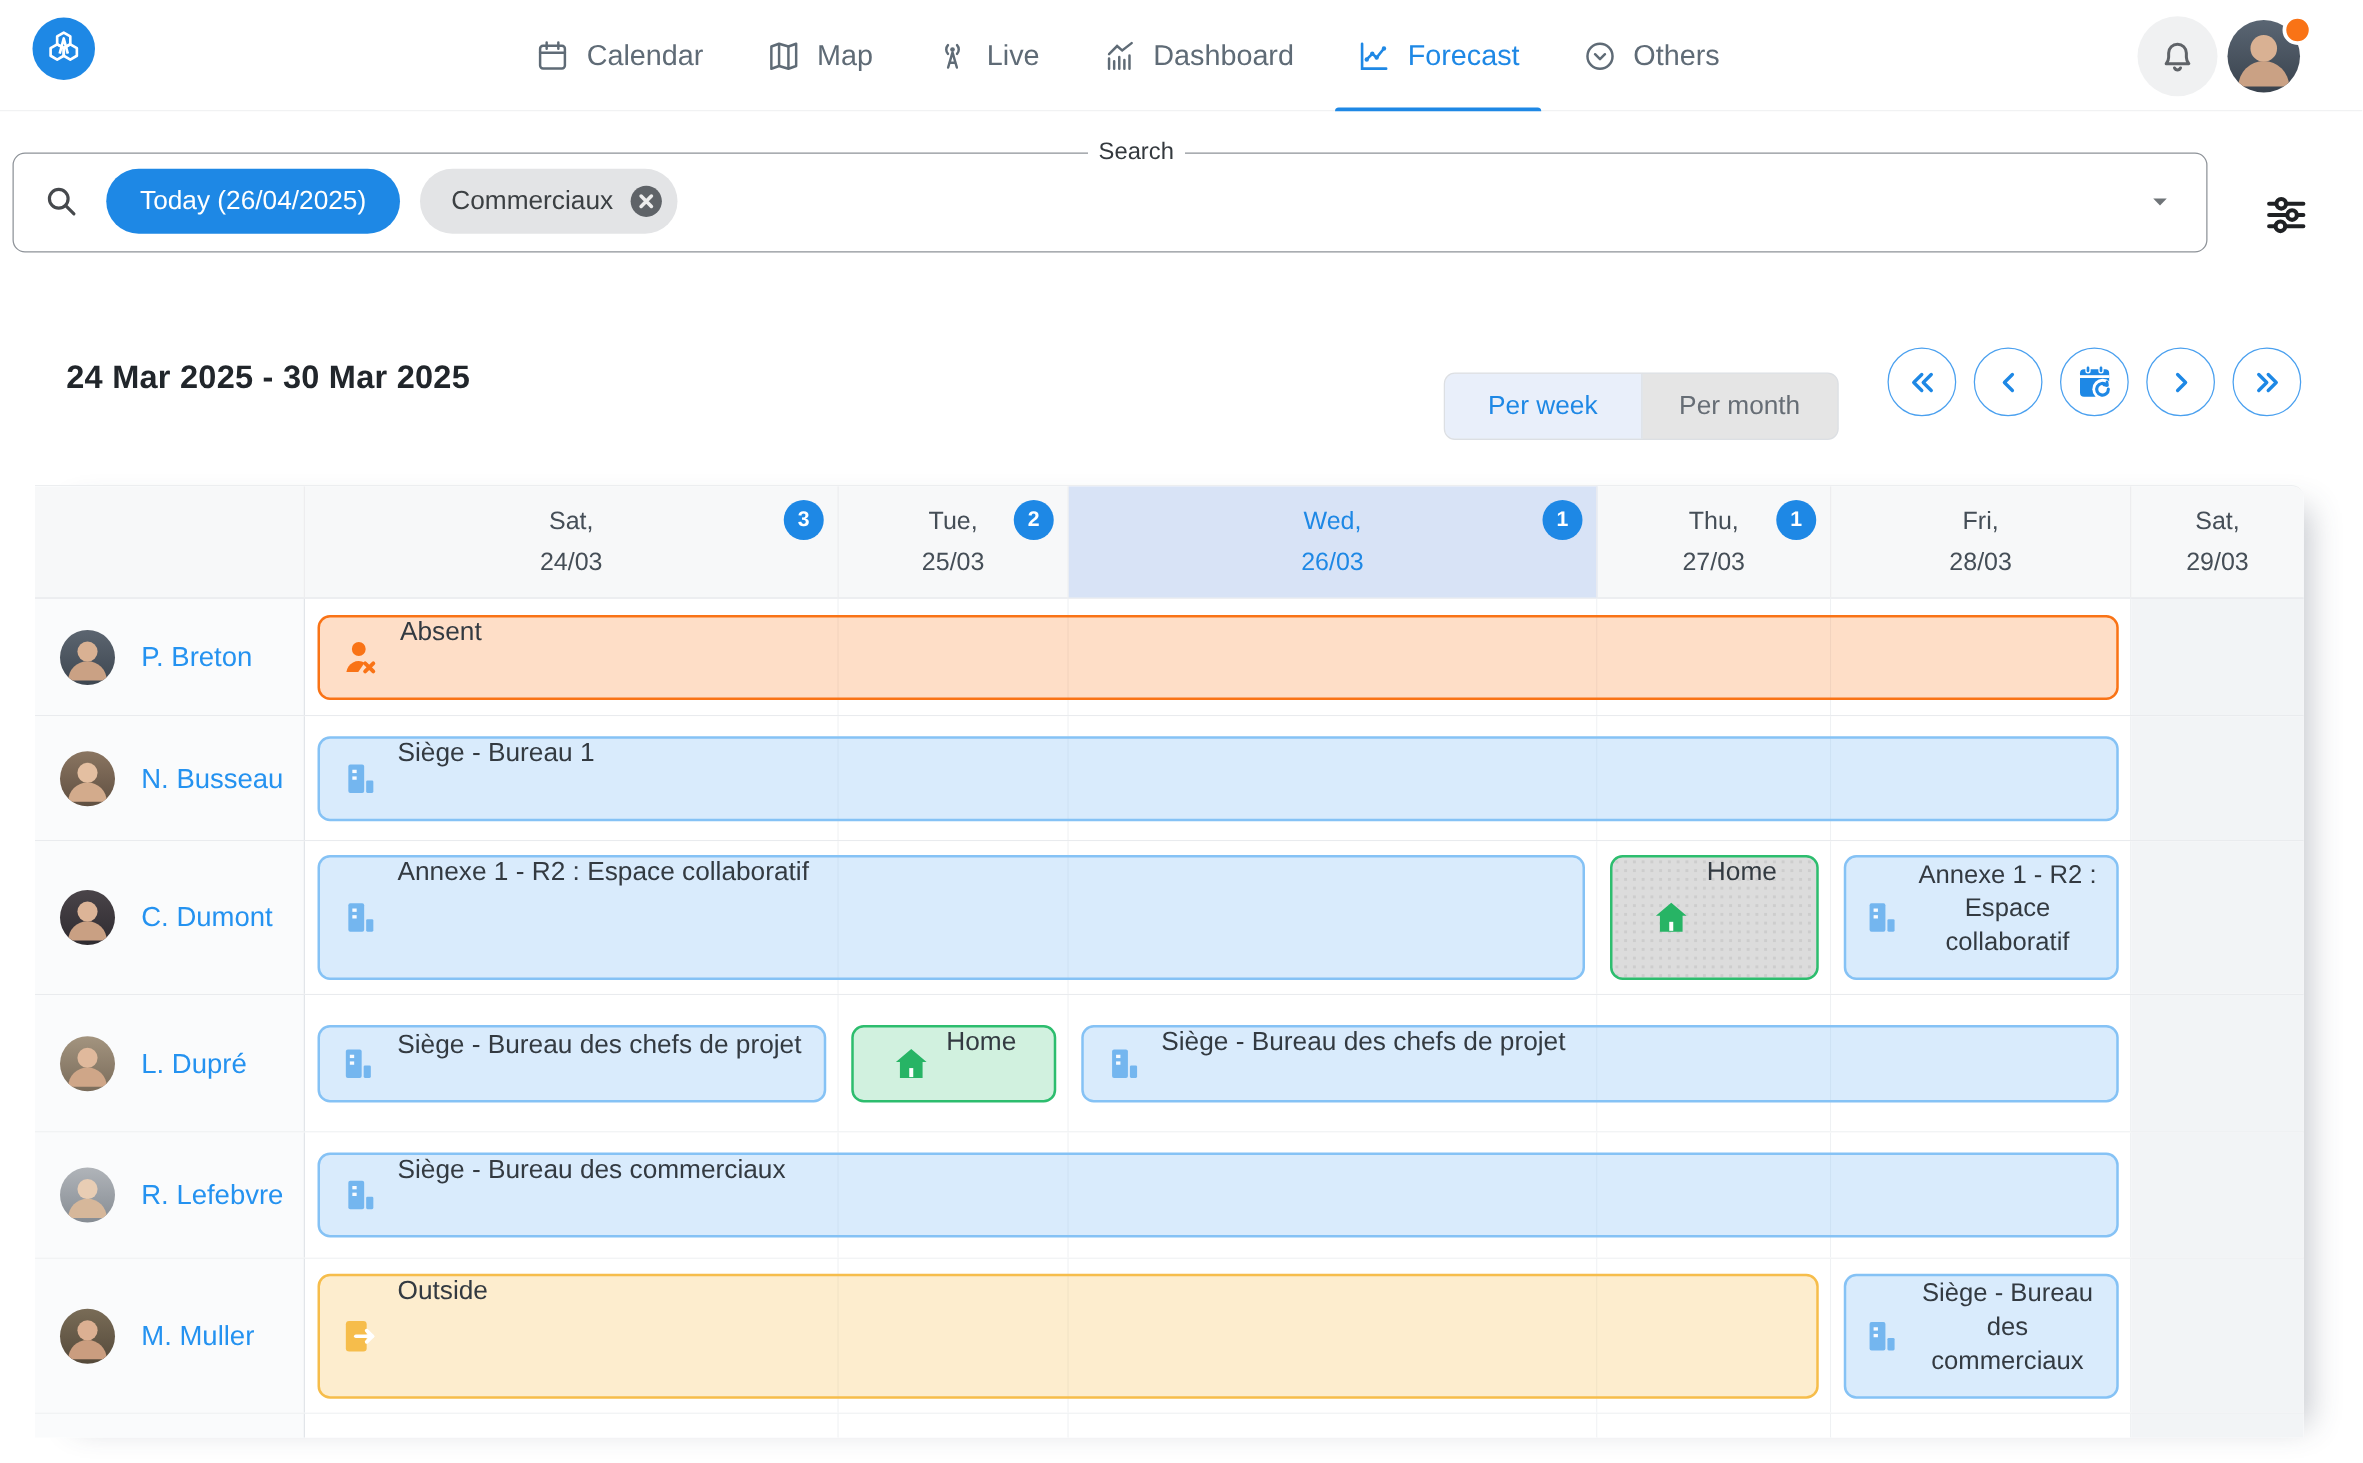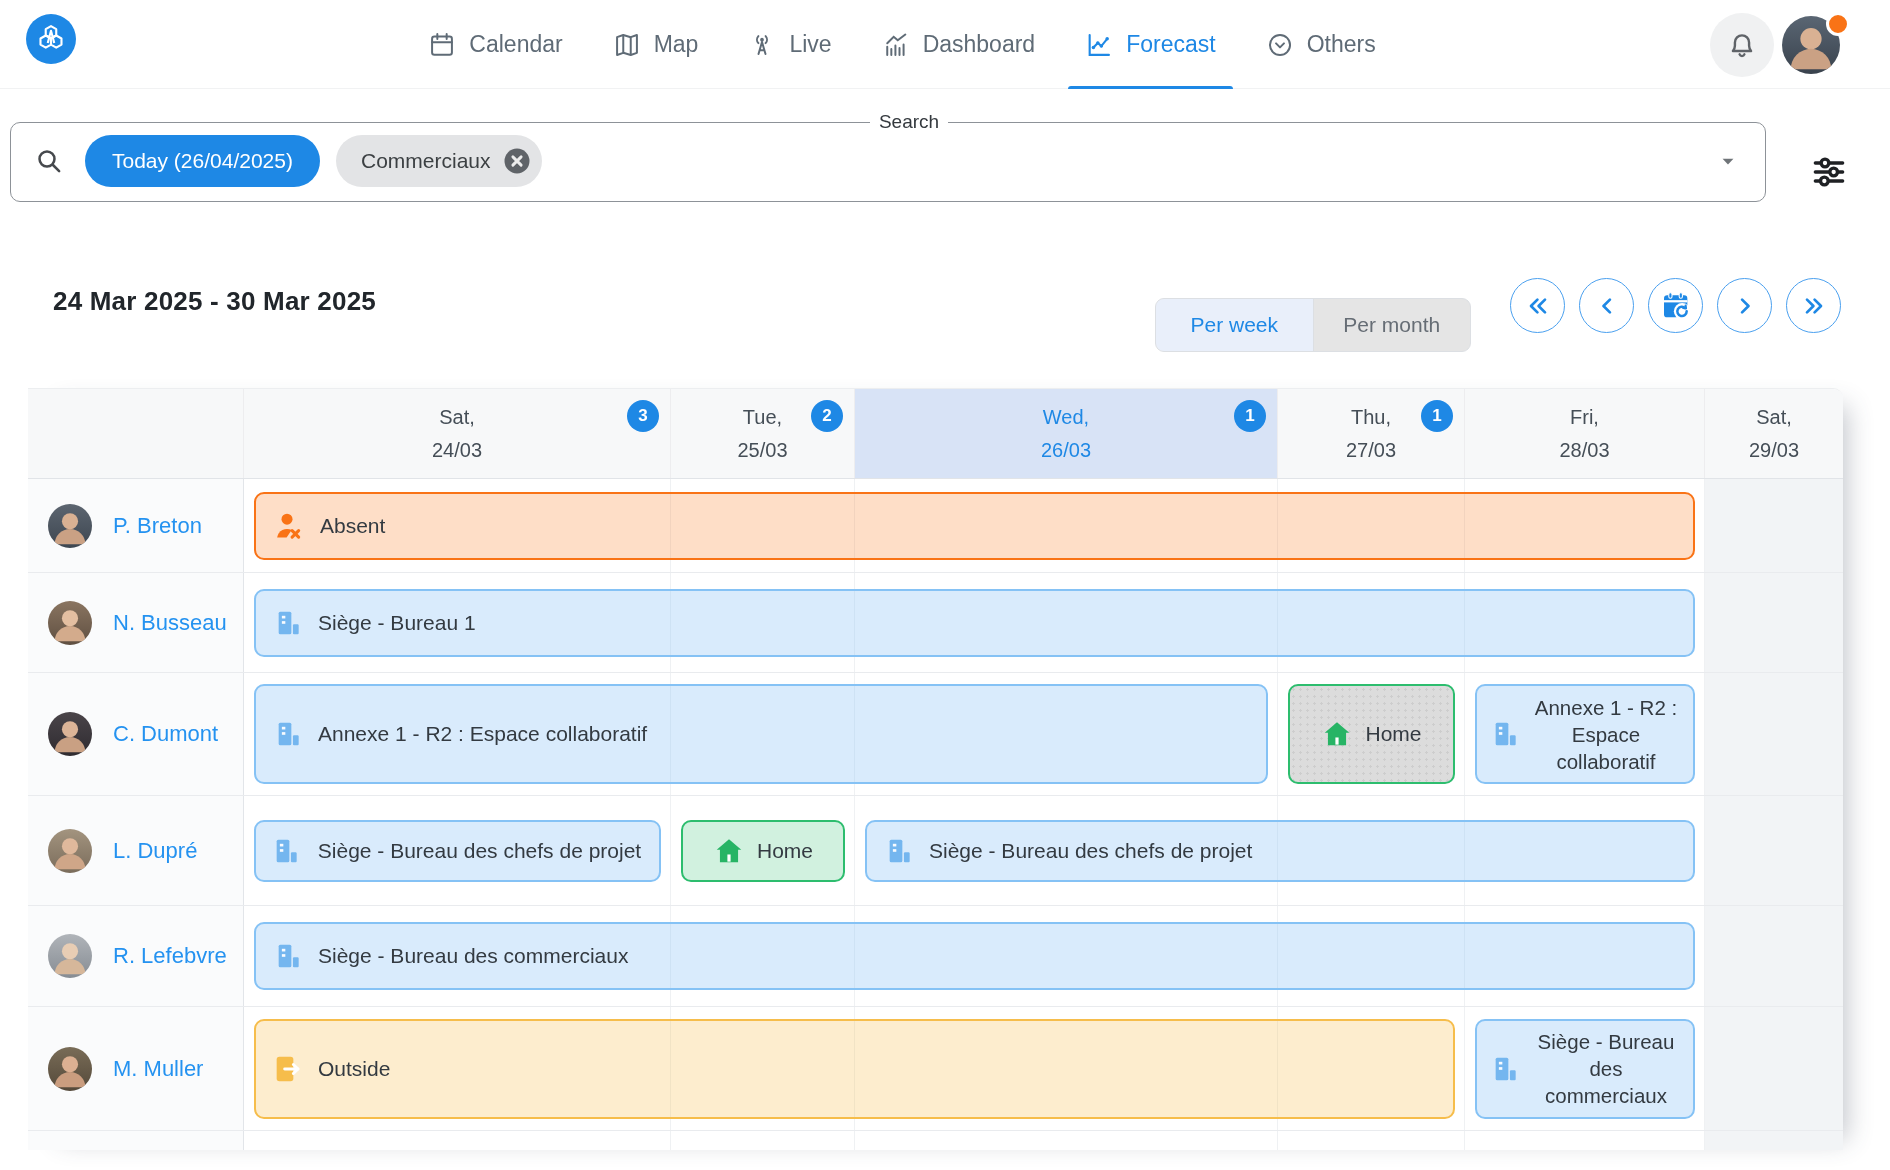--- a/index.html
+++ b/index.html
@@ -58,21 +58,21 @@
   .rlabel { grid-column:1; grid-row:1; background:#fafbfc; border-right:1px solid #e2e5e9; display:flex; align-items:center; gap:21px; padding-left:20px; }
   .cell { grid-row:1; border-right:1px solid #eff1f3; background:#fff; }
   .c1{grid-column:2} .c2{grid-column:3} .c3{grid-column:4} .c4{grid-column:5} .c5{grid-column:6} .c6{grid-column:7; background:#f2f4f6; border-right:none;}
   .avatar { width:44px; height:44px; border-radius:50%; overflow:hidden; display:flex; align-items:flex-end; justify-content:center; flex:none; }
   .av1{background:linear-gradient(180deg,#5c6570,#3d4650)} .av2{background:linear-gradient(180deg,#8a7561,#5f4f41)}
   .av3{background:linear-gradient(180deg,#4a4449,#2e2b30)} .av4{background:linear-gradient(180deg,#a3947f,#7a6c5b)}
   .av5{background:linear-gradient(180deg,#b0b4b9,#868c93)} .av6{background:linear-gradient(180deg,#796c57,#54493a)}
   .pname { font-size:22px; color:#2492f0; text-decoration:none; }
 
   
-  .bar { grid-row:1; align-self:center; z-index:2; margin:0 10px; border-radius:10px; border:2px solid; display:flex; align-items:center; gap:14px; padding:0 16px; font-size:21px; color:#333a41; }
+  .bar { grid-row:1; align-self:center; z-index:2; margin:0 10px; border-radius:10px; border:2px solid; display:flex; gap:14px; padding:0 16px; font-size:21px; color:#333a41; }
   .h68{height:68px} .h66{height:68px} .h100{height:100px} .h62{height:62px}
   .bar-office { border-color:#85c2f5; background:rgba(144,196,245,.34); }
   .bar-absent { border-color:#f97316; background:rgba(249,115,22,.24); }
   .bar-home   { border-color:#2dbd6e; background:rgba(46,189,110,.22); justify-content:center; padding:0 8px; gap:12px; }
   .bar-home-muted { border-color:#2dbd6e; background-color:#dcdcdc; background-image:radial-gradient(#cdcdcd 1.2px, transparent 1.3px); background-size:7px 7px; justify-content:center; padding:0 8px; gap:12px; }
   .bar-outside { border-color:#f6bd4b; background:rgba(246,189,75,.27); }
   .bar .bartext { white-space:nowrap; }
   .bar.wrap2 { padding:0 14px; gap:12px; }
   .bar.wrap2 .bartext { white-space:normal; flex:1; text-align:center; line-height:27px; }
   .bar.wrap3 { padding:0 12px; gap:10px; }

